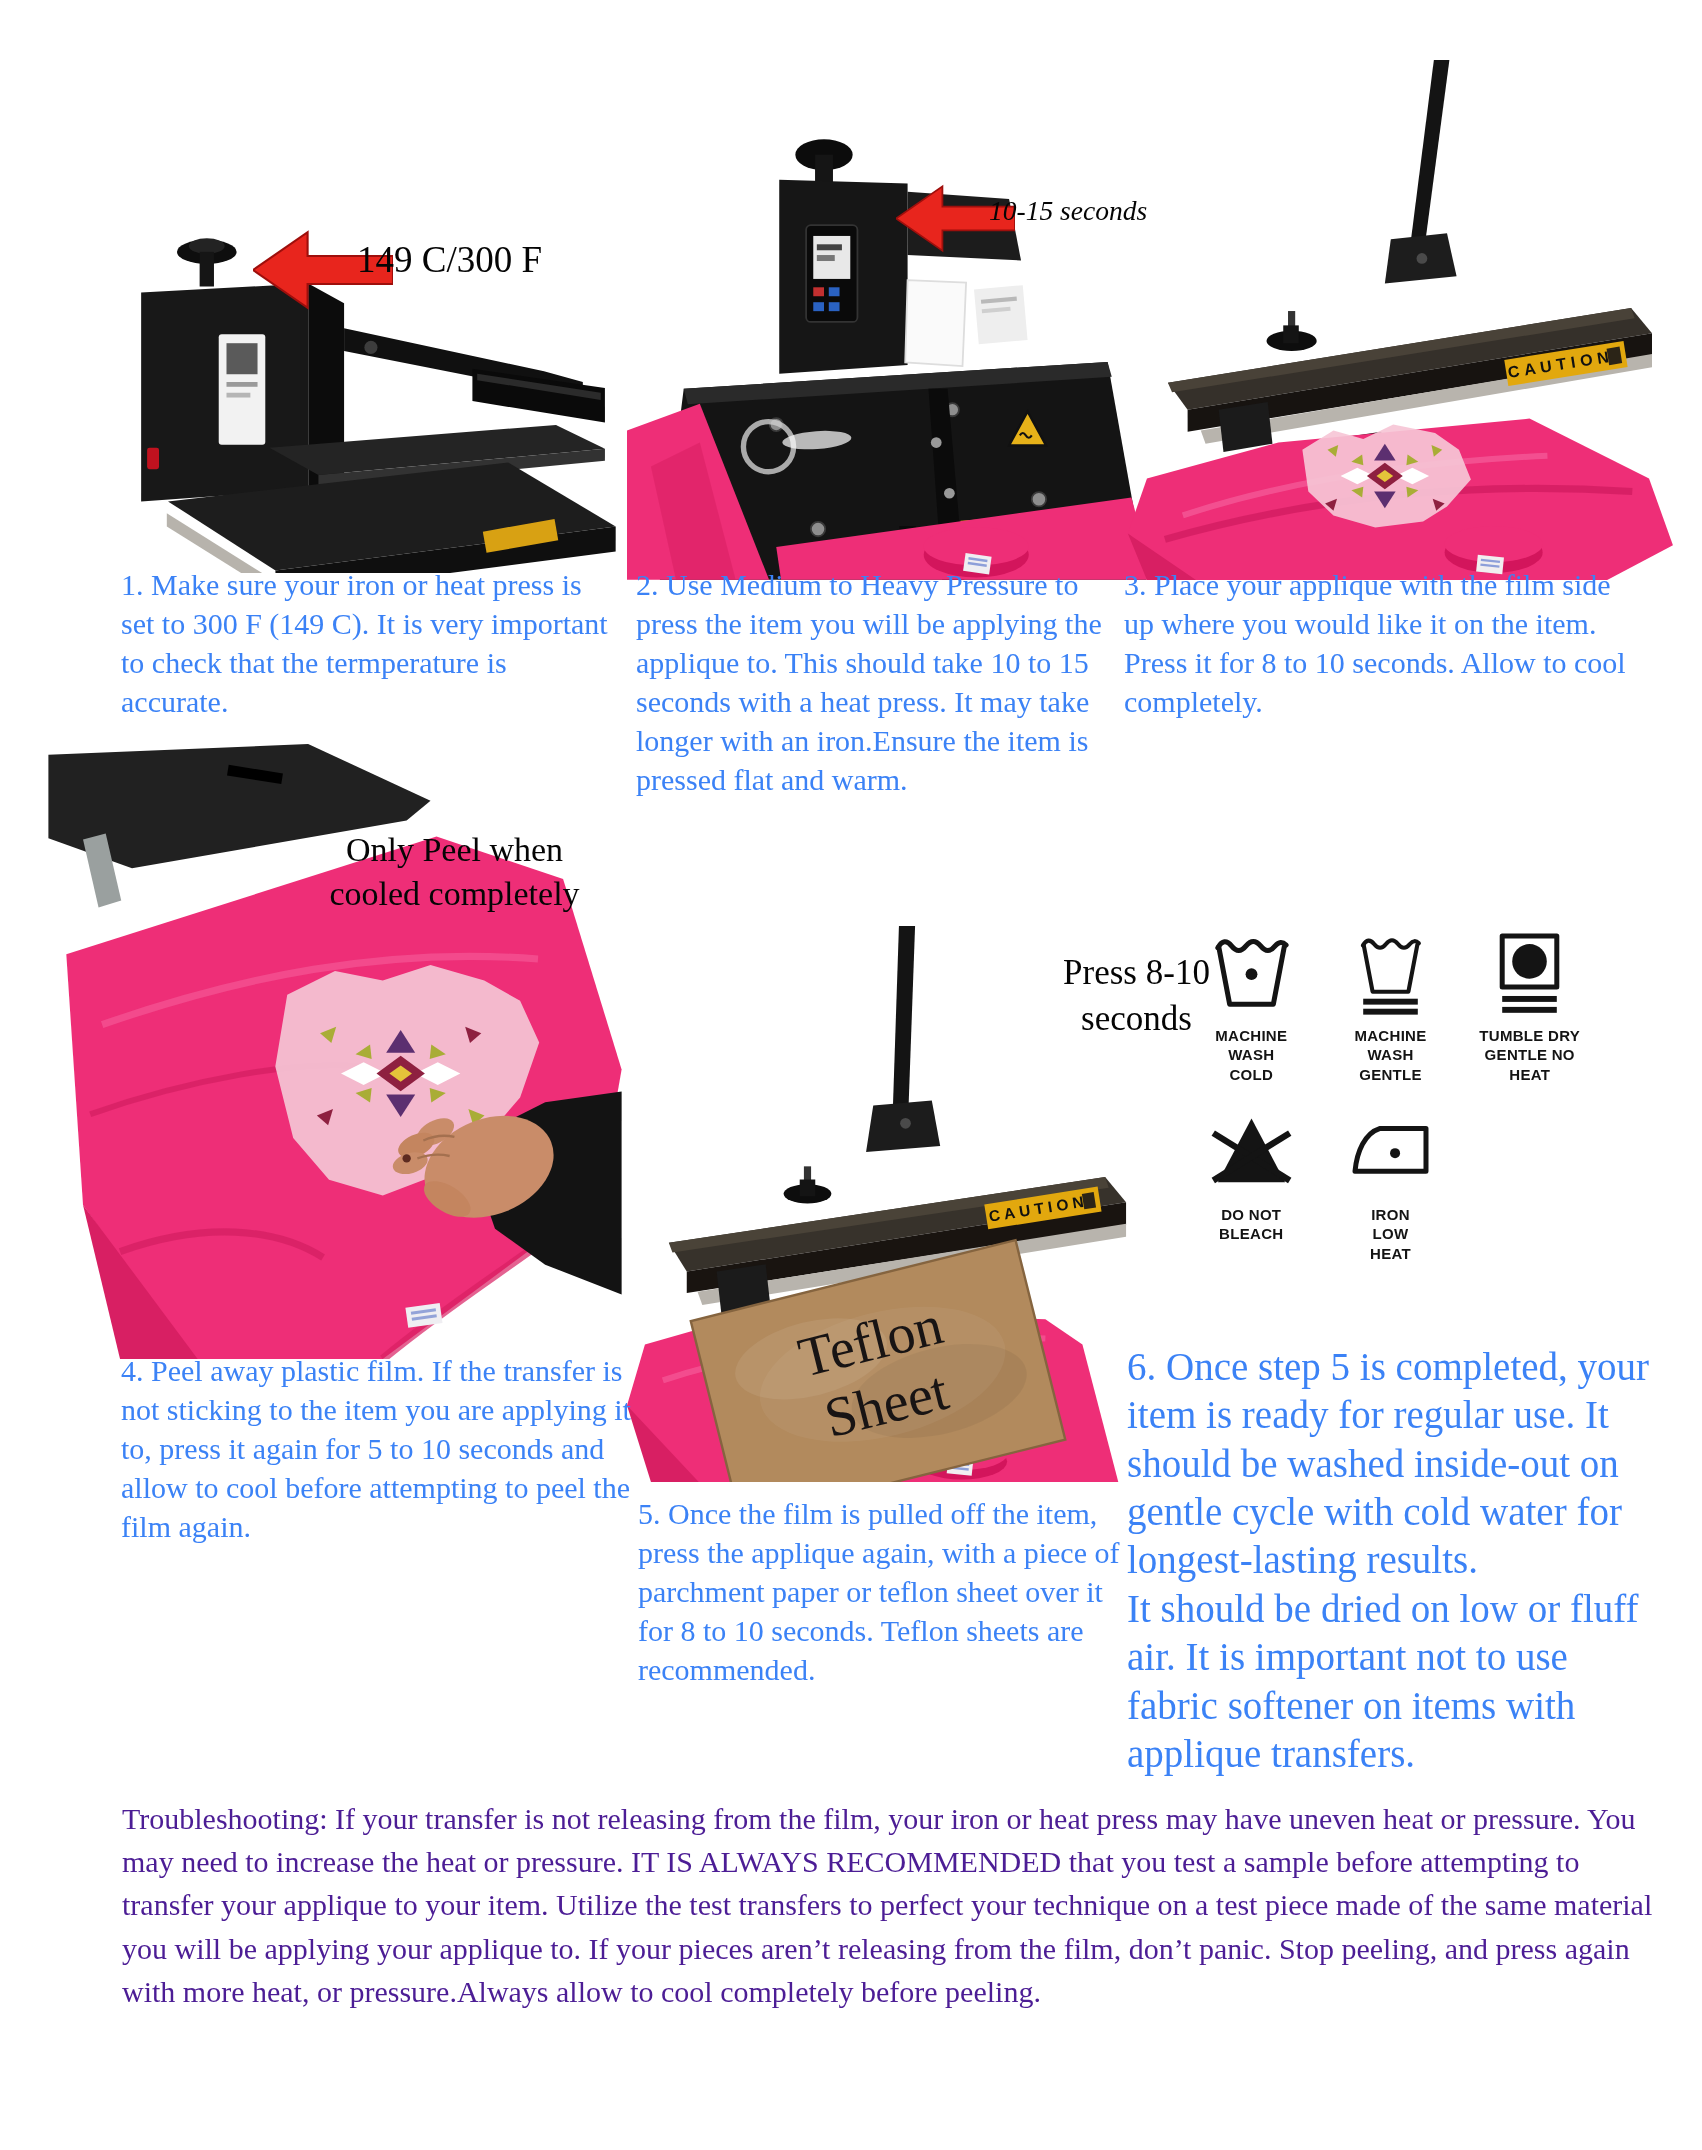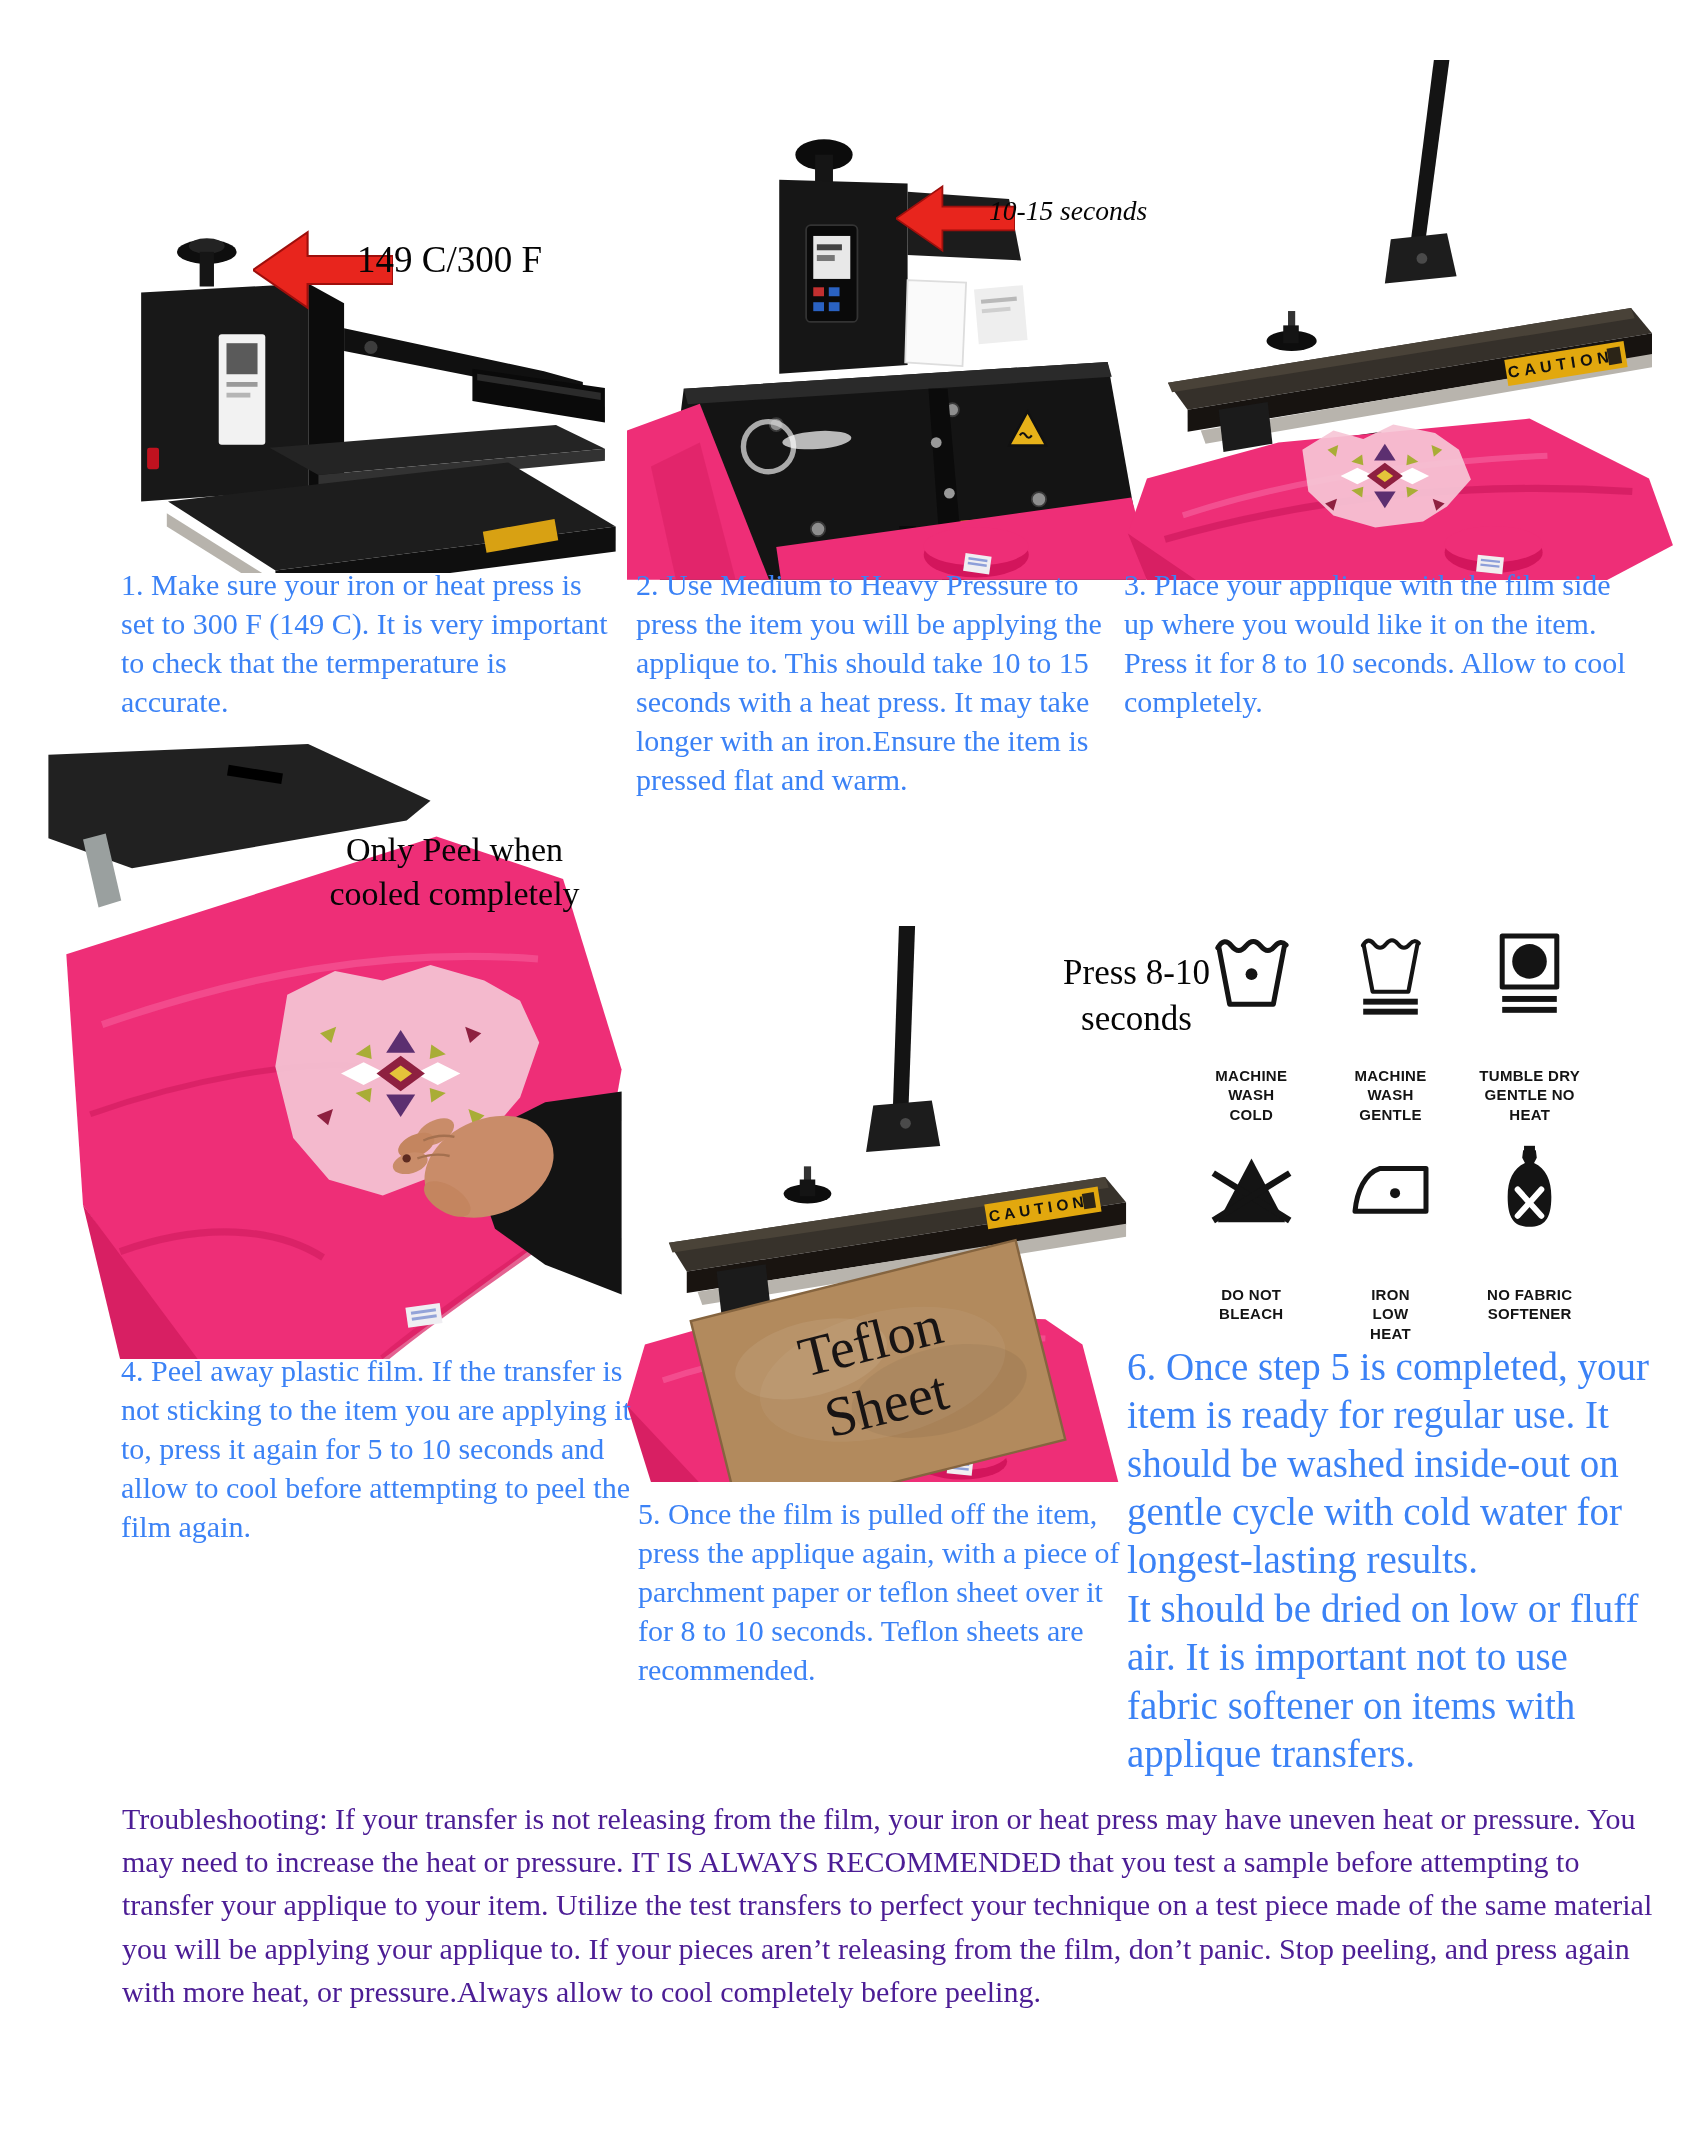--- a/index.html
+++ b/index.html
@@ -37,21 +37,21 @@
   .step-6{left:1127px;top:1343px;width:532px;font-size:39px;line-height:1.24;}
   .troubleshooting{
     position:absolute;left:122px;top:1797px;width:1547px;
     font-size:30px;line-height:1.44;white-space:pre-line;
     font-family:"Liberation Serif",serif;color:#4c1d95;
   }
   .care-grid{
     position:absolute;left:1190px;top:925px;width:401px;
     display:grid;grid-template-columns:repeat(3,1fr);column-gap:16.7px;row-gap:20.3px;
   }
-  .care-item{display:flex;flex-direction:column;align-items:center;gap:40px;}
+  .care-item{display:flex;flex-direction:column;align-items:center;}
   .care-item svg{width:91px;height:91px;display:block;}
   .care-label{
     margin-top:9.6px;font-family:"Liberation Sans",sans-serif;font-weight:bold;
     font-size:15px;line-height:1.3;letter-spacing:0.3px;text-align:center;
     white-space:pre-line;color:#141414;
   }
   .ico{stroke:#141414;stroke-width:5.5;fill:none;stroke-linecap:round;stroke-linejoin:round;}
   .ico-fill{fill:#141414;stroke:none;}
   .caution-text{font-family:"Liberation Sans",sans-serif;font-weight:bold;fill:#111;}
 </style>
@@ -366,26 +366,16 @@
   </div>
   <div class="care-item">
     <svg viewBox="0 0 100 100">
       <path class="ico" d="M11,74 L89,74 L89,27 L38,27 C22,32 13,52 11,74 Z"></path>
       <circle class="ico-fill" cx="55" cy="54" r="5.5"></circle>
     </svg>
     <div class="care-label">IRON
 LOW
 HEAT</div>
   </div>
-  <div class="care-item">
-    <svg viewBox="0 0 100 100">
-      <rect class="ico-fill" x="44" y="2" width="12" height="7"></rect>
-      <path class="ico-fill" d="M43,7 h14 l1,8 -3,6 c13,6 19,19 19,37 c0,25 -8,33 -24,33 c-16,0 -24,-8 -24,-33 c0,-18 6,-31 19,-37 l-3,-6 z"></path>
-      <line x1="37" y1="50" x2="63" y2="79" stroke="#fff" stroke-width="6.5" stroke-linecap="round"></line>
-      <line x1="37" y1="79" x2="63" y2="50" stroke="#fff" stroke-width="6.5" stroke-linecap="round"></line>
-    </svg>
-    <div class="care-label">NO FABRIC
-SOFTENER</div>
-  </div>
 </div>
 
 <div class="troubleshooting">Troubleshooting: If your transfer is not releasing from the film, your iron or heat press may have uneven heat or pressure. You may need to increase the heat or pressure. IT IS ALWAYS RECOMMENDED that you test a sample before attempting to transfer your applique to your item. Utilize the test transfers to perfect your technique on a test piece made of the same material you will be applying your applique to. If your pieces aren’t releasing from the film, don’t panic. Stop peeling, and press again with more heat, or pressure.Always allow to cool completely before peeling.</div>
 
 
 </body></html>

